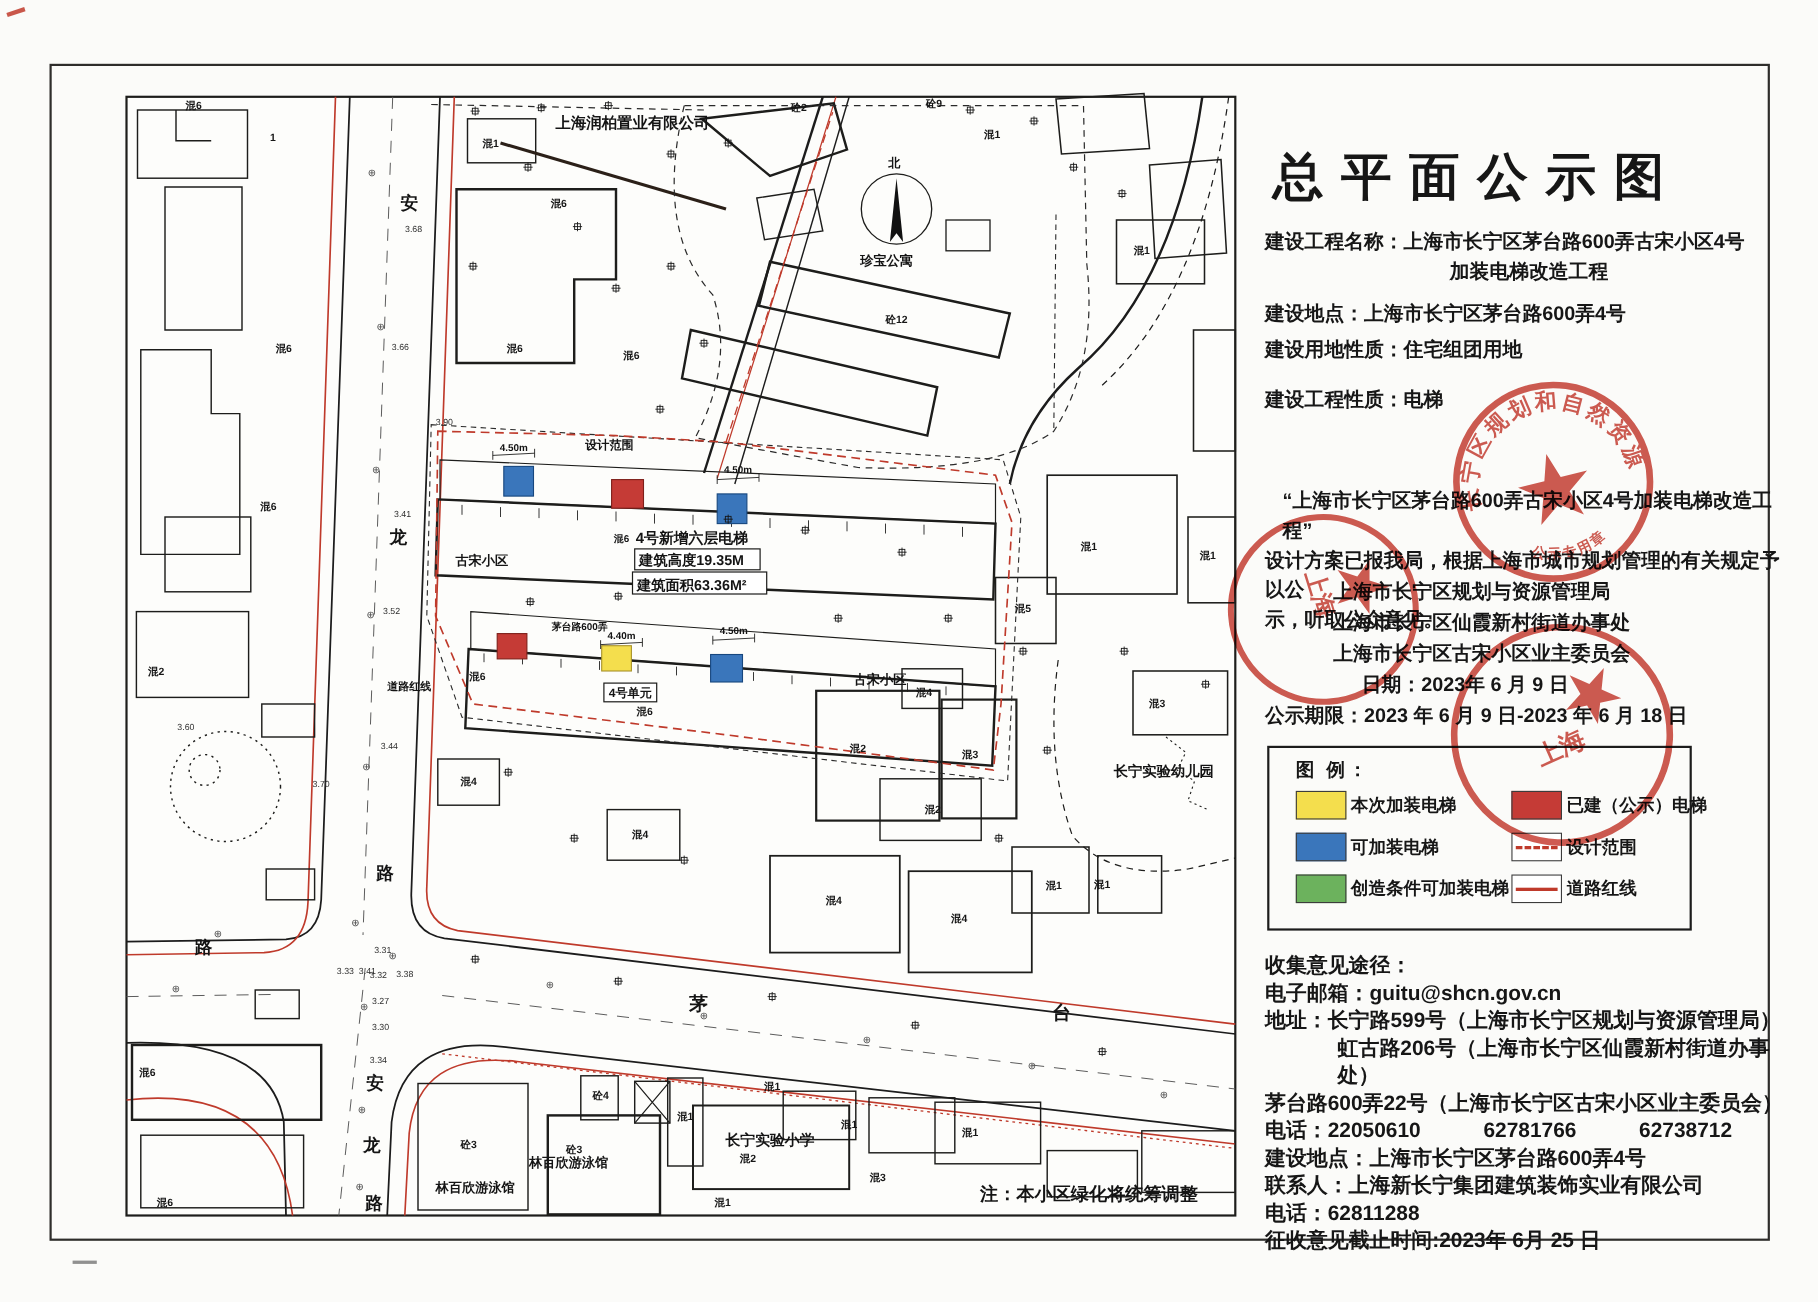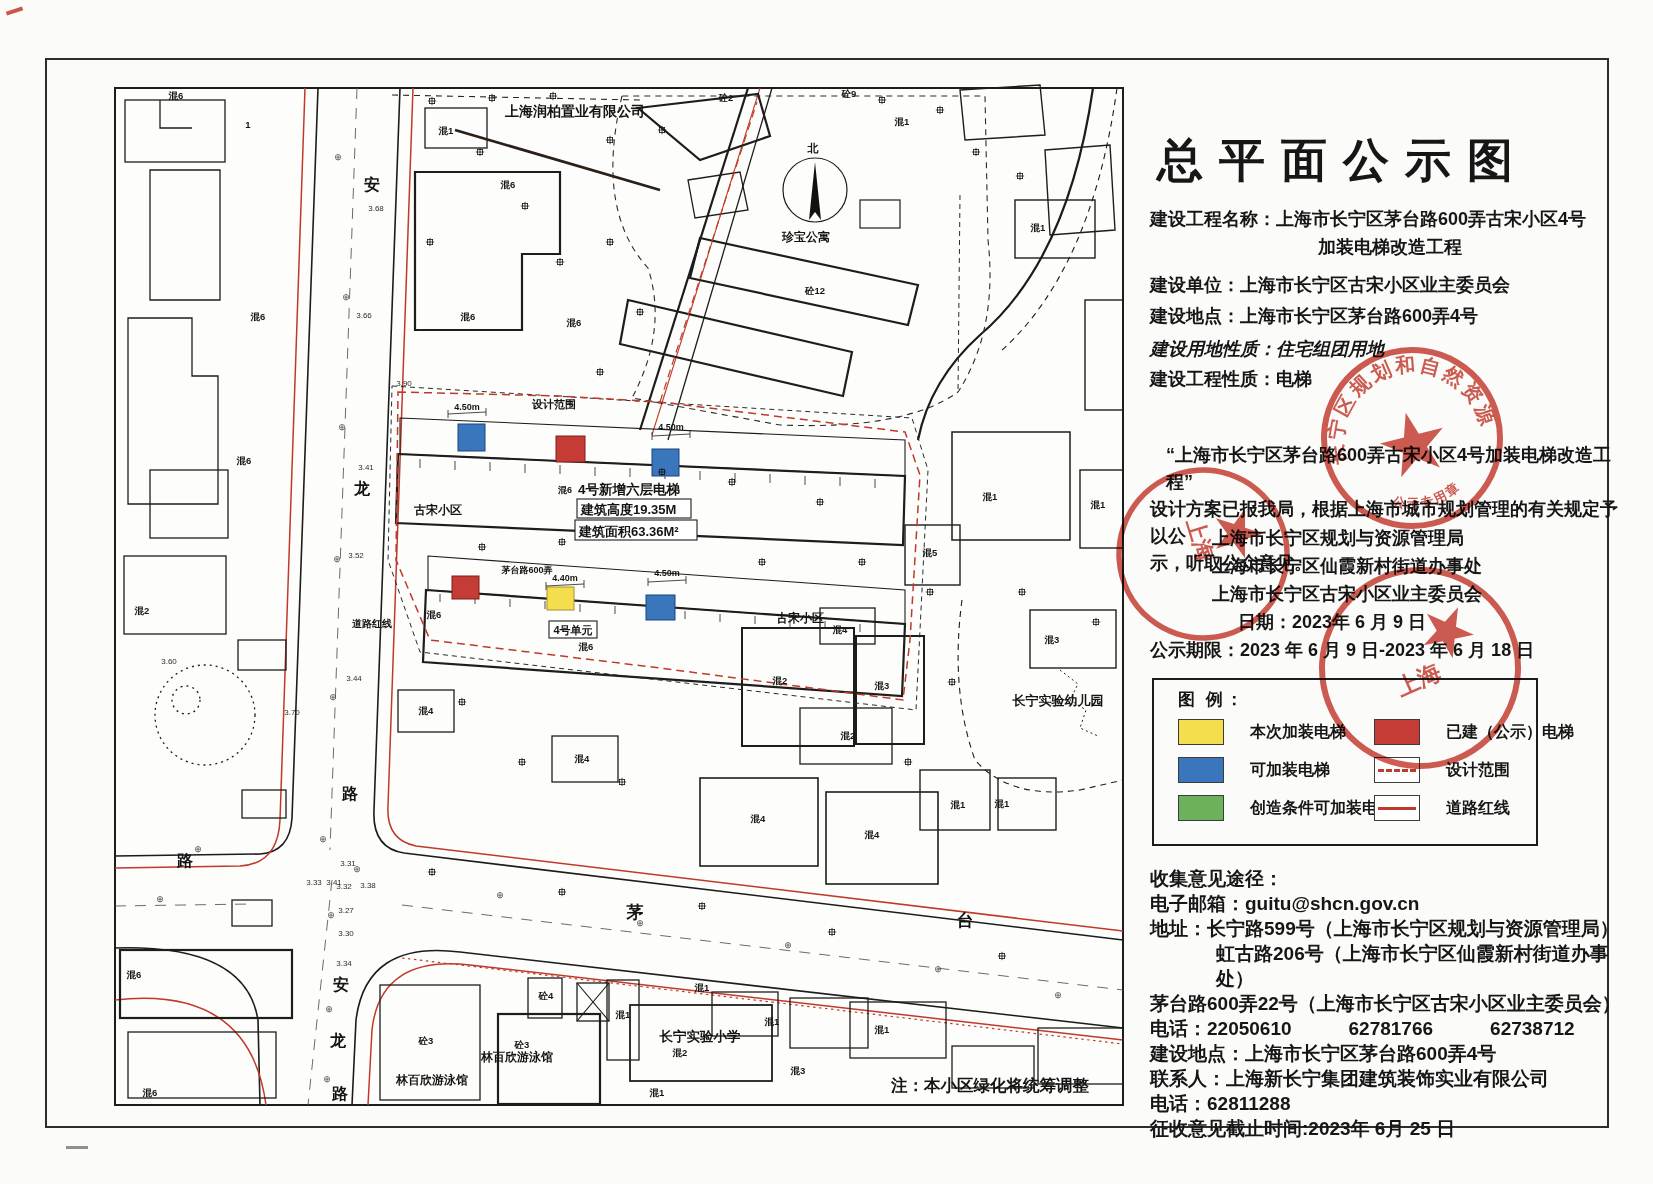--- a/index.html
+++ b/index.html
@@ -6,37 +6,37 @@
   #page{position:relative;width:1653px;height:1184px;background:#fbfbf9;overflow:hidden;
         font-family:"Liberation Sans",sans-serif;color:#161616;}
   #sheet-border{position:absolute;left:45px;top:58px;width:1560px;height:1066px;
         border:2px solid #2e2d2b;background:transparent;}
   #map-svg{position:absolute;left:0;top:0;}
   .blk{position:absolute;}
   #title{left:1112px;top:130px;width:462px;text-align:center;font-size:46px;font-weight:800;
         letter-spacing:16px;font-family:Liberation Serif, serif;}
   .info{left:1150px;top:206px;width:478px;font-size:18px;font-weight:700;line-height:26px;}
   .info .l1{margin-bottom:2px;} .info .l2{padding-left:168px;margin-bottom:12px;}
-  .info .l3{margin-bottom:5px;} .info .l4{margin-bottom:7px;} .info .l5{margin-bottom:4px;font-style:italic;}
+  .info .l3{margin-bottom:5px;} .info .l4{margin-bottom:7px;} .info .l5{margin-bottom:19px;}
   #notice-heading{left:1150px;top:390px;width:462px;text-align:center;font-size:38px;font-weight:800;letter-spacing:22px;}
   #notice-body{left:1150px;top:442px;width:482px;font-size:18px;font-weight:700;line-height:27px;}
   #notice-body .q{padding-left:16px;}
   #proclaim-row{left:1150px;top:524px;width:478px;display:flex;}
   #proclaim{font-size:18px;font-weight:700;padding-top:6px;}
   #issuers{margin-left:62px;font-size:18px;font-weight:700;line-height:28px;}
   #date-line{padding-left:26px;}
   #period-line{left:1150px;top:638px;width:490px;font-size:18px;font-weight:700;}
   #legend-box{left:1152px;top:678px;width:386px;height:168px;border:2px solid #1c1c1c;padding:8px 24px;box-sizing:border-box;}
   #legend-title{font-size:17px;font-weight:800;letter-spacing:3px;margin-bottom:8px;}
   .lg-grid{display:grid;grid-template-columns:196px 1fr;grid-row-gap:12px;}
   .lg-item{display:flex;align-items:center;}
   .swatch{width:46px;height:26px;border:1px solid #3c3c3c;box-sizing:border-box;flex:none;position:relative;background:#fff;}
   .swatch .line{position:absolute;left:3px;right:3px;top:11px;border-top:3px solid #bf3a2b;}
   .swatch .dash{border-top-style:dashed;}
-  .lg-label{font-size:16px;font-weight:700;margin-left:26px;white-space:nowrap;}
+  .lg-label{font-size:16px;font-weight:700;margin-left:4px;white-space:nowrap;}
   #contact{left:1150px;top:866px;width:488px;font-size:19px;font-weight:700;line-height:25px;}
   #contact .ind{padding-left:66px;}
   .stamp{position:absolute;mix-blend-mode:multiply;opacity:.82;pointer-events:none;}
   .scan-mark{position:absolute;background:#bf3a2b;}
   svg text{font-family:"Liberation Sans",sans-serif;}
 </style>
 </head>
 <body>
 
 <div id="page">
@@ -344,21 +344,20 @@
       <text x="404" y="386">3.90</text>
       <text x="169" y="664">3.60</text>
     </g>
   </svg>
 
   <div id="title" class="blk">总平面公示图</div>
 
   <div class="blk info">
     <div class="l1">建设工程名称：上海市长宁区茅台路600弄古宋小区4号</div>
     <div class="l2">加装电梯改造工程</div>
-    <div class="l3">建设单位：上海市长宁区古宋小区业主委员会</div>
     <div class="l4">建设地点：上海市长宁区茅台路600弄4号</div>
     <div class="l5">建设用地性质：住宅组团用地</div>
     <div>建设工程性质：电梯</div>
   </div>
 
 
   <div id="notice-body" class="blk">
     <div class="q">“上海市长宁区茅台路600弄古宋小区4号加装电梯改造工程”</div>
     <div>设计方案已报我局，根据上海市城市规划管理的有关规定予以公</div>
     <div>示，听取公众意见。</div>

